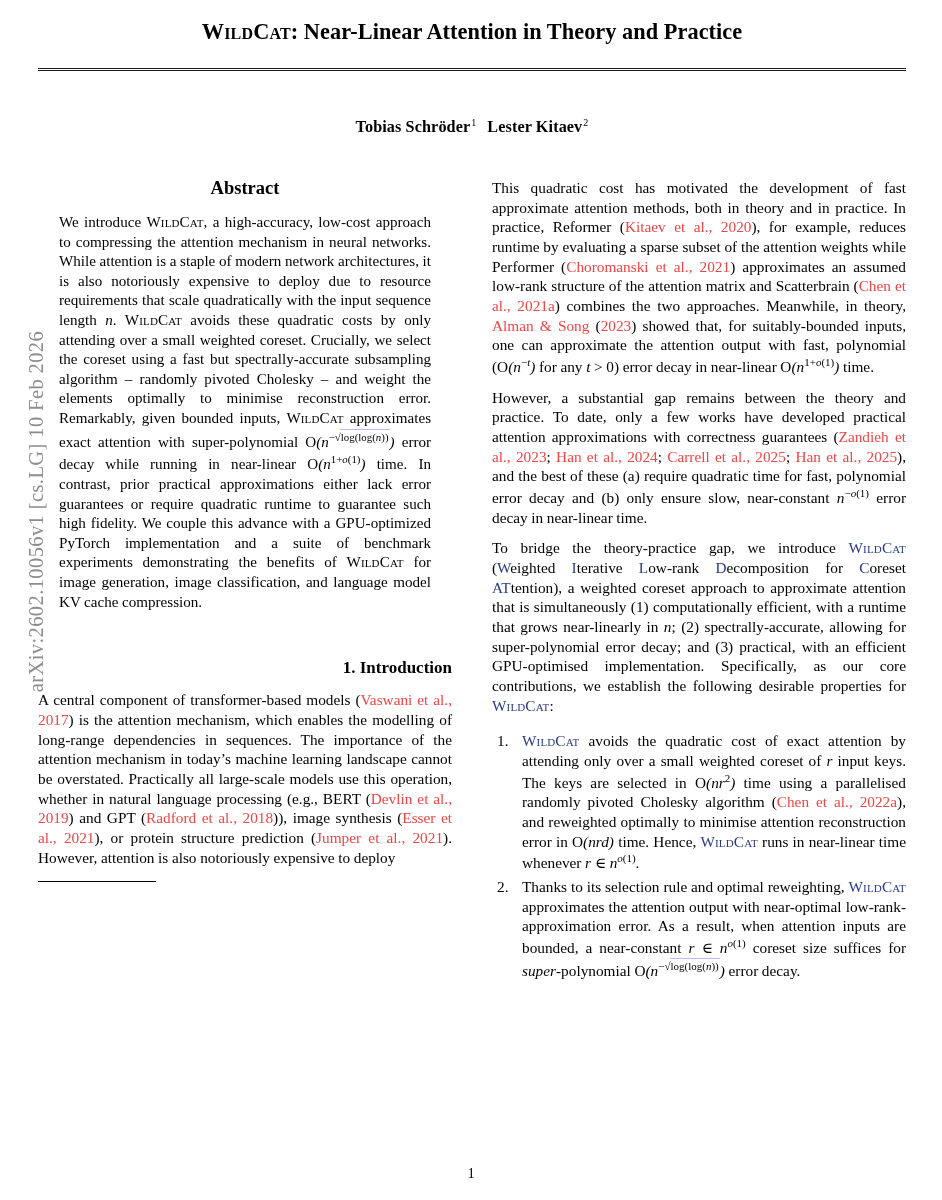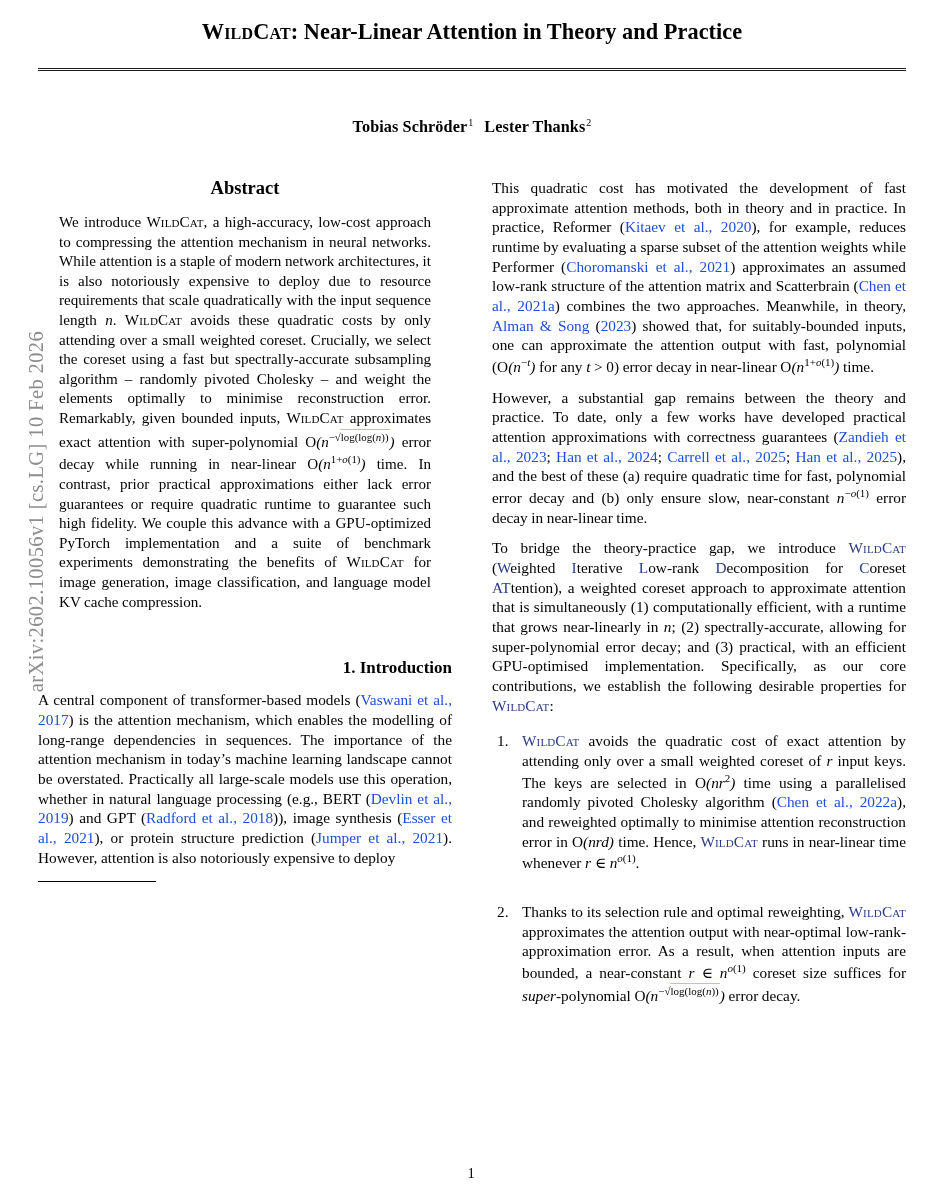--- a/index.html
+++ b/index.html
@@ -118,21 +118,21 @@
 
   
   .section-heading {
     font-size: 17px;
     font-weight: bold;
     margin: 46px 0 12px 0;
     text-align: right;
   }
 
   
-  .cite { color: #1d4ed8; }
+  .cite { color: #ef4444; }
   .wc { color: #2a3a86; }
 
   
   .smallcaps {
     font-variant: small-caps;
     letter-spacing: 0.15px;
   }
 
   
   .math { font-family: "Liberation Serif", "DejaVu Serif", serif; font-style: italic; }
@@ -173,21 +173,21 @@
   ol.contrib-list {
     margin: 11px 0 0 0;
     padding-left: 0;
     list-style: none;
     counter-reset: contrib;
   }
   ol.contrib-list > li {
     counter-increment: contrib;
     position: relative;
     padding-left: 30px;
-    margin-top: 29px;
+    margin-top: 4px;
     text-align: justify;
     line-height: 1.285;
     font-size: 15.3px;
   }
   ol.contrib-list > li:first-child { margin-top: 16px; }
   ol.contrib-list > li::before {
     content: counter(contrib) ".";
     position: absolute;
     left: 5px;
     top: 0;
@@ -214,21 +214,21 @@
   <div id="content">
 
     <div class="title-block">
       <h1 id="paper-title">
         <span class="smallcaps">WildCat</span><span>: Near-Linear Attention in Theory and Practice</span>
       </h1>
       <hr class="title-rule">
       <hr class="title-rule thin">
 
       <div id="authors">
-        <span>Tobias Schröder</span><sup>1</sup><span class="author-gap"></span><span>Lester Thanks</span><sup>2</sup>
+        <span>Tobias Schröder</span><sup>1</sup><span class="author-gap"></span><span>Lester Kitaev</span><sup>2</sup>
       </div>
     </div>
 
     <div id="columns">
 
       <div class="col">
 
         <div id="abstract-wrap">
           <div id="abstract-heading">Abstract</div>
           <div id="abstract-body">

